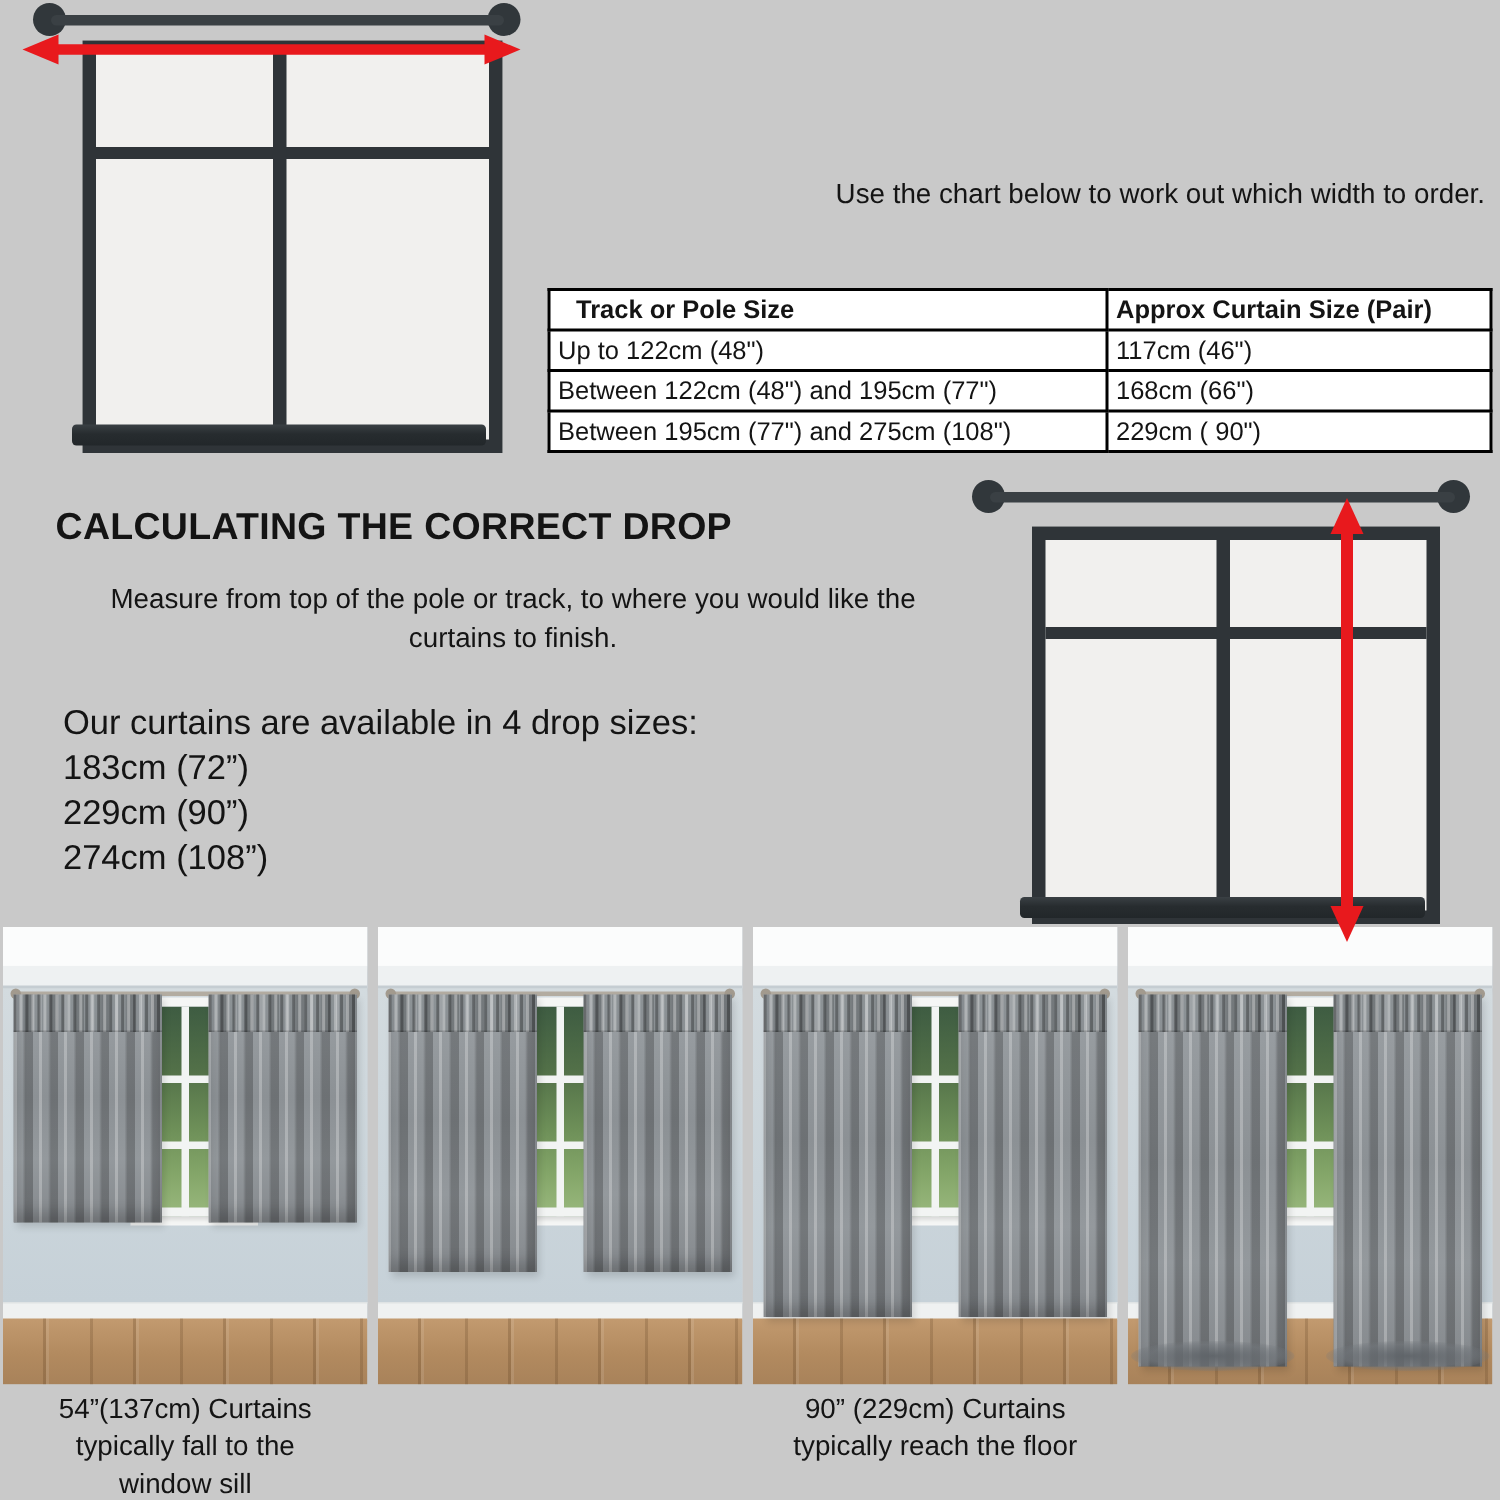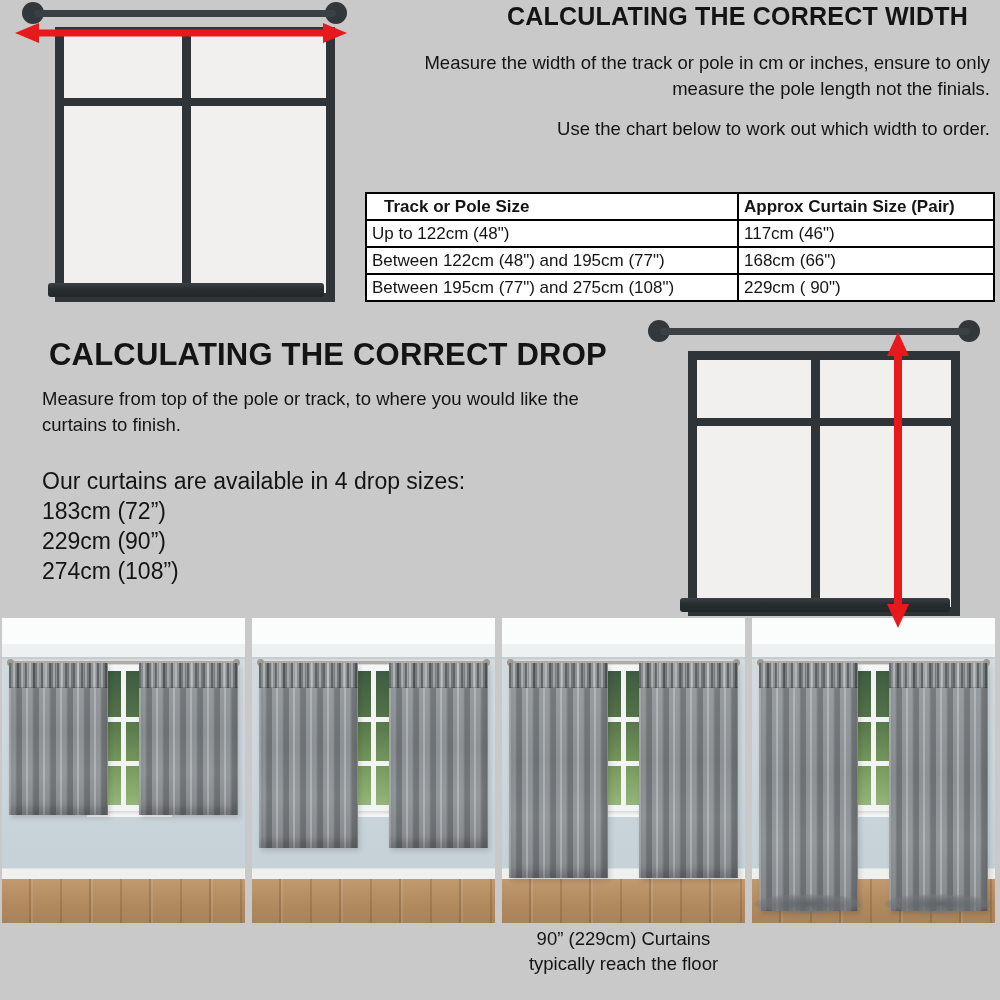--- a/index.html
+++ b/index.html
@@ -27,22 +27,22 @@
 
   
   .size-table{position:absolute;left:365px;top:192px;width:630px;border-collapse:collapse;
     background:#ffffff;font-size:17px;table-layout:fixed;}
   .size-table th,.size-table td{border:2px solid #000;padding:1px 5px;height:23px;
     text-align:left;white-space:nowrap;overflow:hidden;}
   .size-table th{font-weight:bold;}
   .size-table .c1{width:348px;padding-left:17px;}
 
   
-  .d-title{position:absolute;left:49px;top:337px;font-size:31px;font-weight:bold;letter-spacing:.2px;text-align:center;}
-  .d-p{position:absolute;left:42px;top:386px;width:600px;font-size:18.5px;line-height:26px;}
+  .d-title{position:absolute;left:37px;top:337px;font-size:25px;font-weight:bold;letter-spacing:.2px;text-align:center;}
+  .d-p{position:absolute;left:42px;top:386px;width:600px;font-size:18.5px;line-height:26px;text-align:center;}
   .d-sizes{position:absolute;left:42px;top:466px;font-size:23px;line-height:30px;}
 
   
   .photo{position:absolute;top:618px;width:243px;height:305px;overflow:hidden;background:#cdd6dc;}
   .ph-ceiling{position:absolute;top:0;left:0;right:0;height:26px;background:#fbfcfc;}
   .ph-molding{position:absolute;top:26px;left:0;right:0;height:13px;background:#eef1f2;
     border-bottom:2px solid #c5cdd2;box-shadow:0 2px 3px rgba(0,0,0,.10);}
   .ph-wall{position:absolute;top:41px;left:0;right:0;height:209px;
     background:linear-gradient(180deg,#d3dbdf 0%,#cbd5db 60%,#c6d1d8 100%);}
   .ph-skirt{position:absolute;top:250px;left:0;right:0;height:11px;background:#eff1f1;
@@ -103,22 +103,20 @@
       <polygon points="1,13 25,3 25,23" style="fill:var(--accent-red,#e8191d);"></polygon>
       <polygon points="333,13 309,3 309,23" style="fill:var(--accent-red,#e8191d);"></polygon>
     </svg>
     <div class="win-frame" style="left:55px;top:27px;width:262px;height:257px;">
       <div class="win-mull-h" style="top:62px;"></div>
       <div class="win-mull-v" style="left:118px;"></div>
     </div>
     <div class="win-sill" style="left:48px;top:283px;width:276px;height:14px;"></div>
   </div>
 
-  <div class="w-title">CALCULATING THE CORRECT WIDTH</div>
-  <div class="w-p1">Measure the width of the track or pole in cm or inches, ensure to only measure the pole length not the finials.</div>
   <div class="w-p2">Use the chart below to work out which width to order.</div>
 
   <table class="size-table">
     <tbody>
         <tr>
       <th class="c1">Track or Pole Size</th>
       <th>Approx Curtain Size (Pair)</th>
     </tr>
     <tr>
       <td>Up to 122cm (48")</td>
@@ -229,17 +227,20 @@
       <div class="ph-wmh h2"></div>
     </div>
     <div class="ph-winsill"></div>
     <div class="ph-rod"></div>
     <div class="ph-finial fl"></div>
     <div class="ph-finial fr"></div>
     <div class="curtain cl"></div>
     <div class="curtain cr"></div>
   </div>
 
+  <div class="caption" style="left:2px;">
+    <span>54”(137cm) Curtains typically fall to the window sill</span>
+  </div>
   <div class="caption" style="left:502px;">
     <span>90” (229cm) Curtains typically reach the floor</span>
   </div>
 
 </div>
 
 </body></html>

